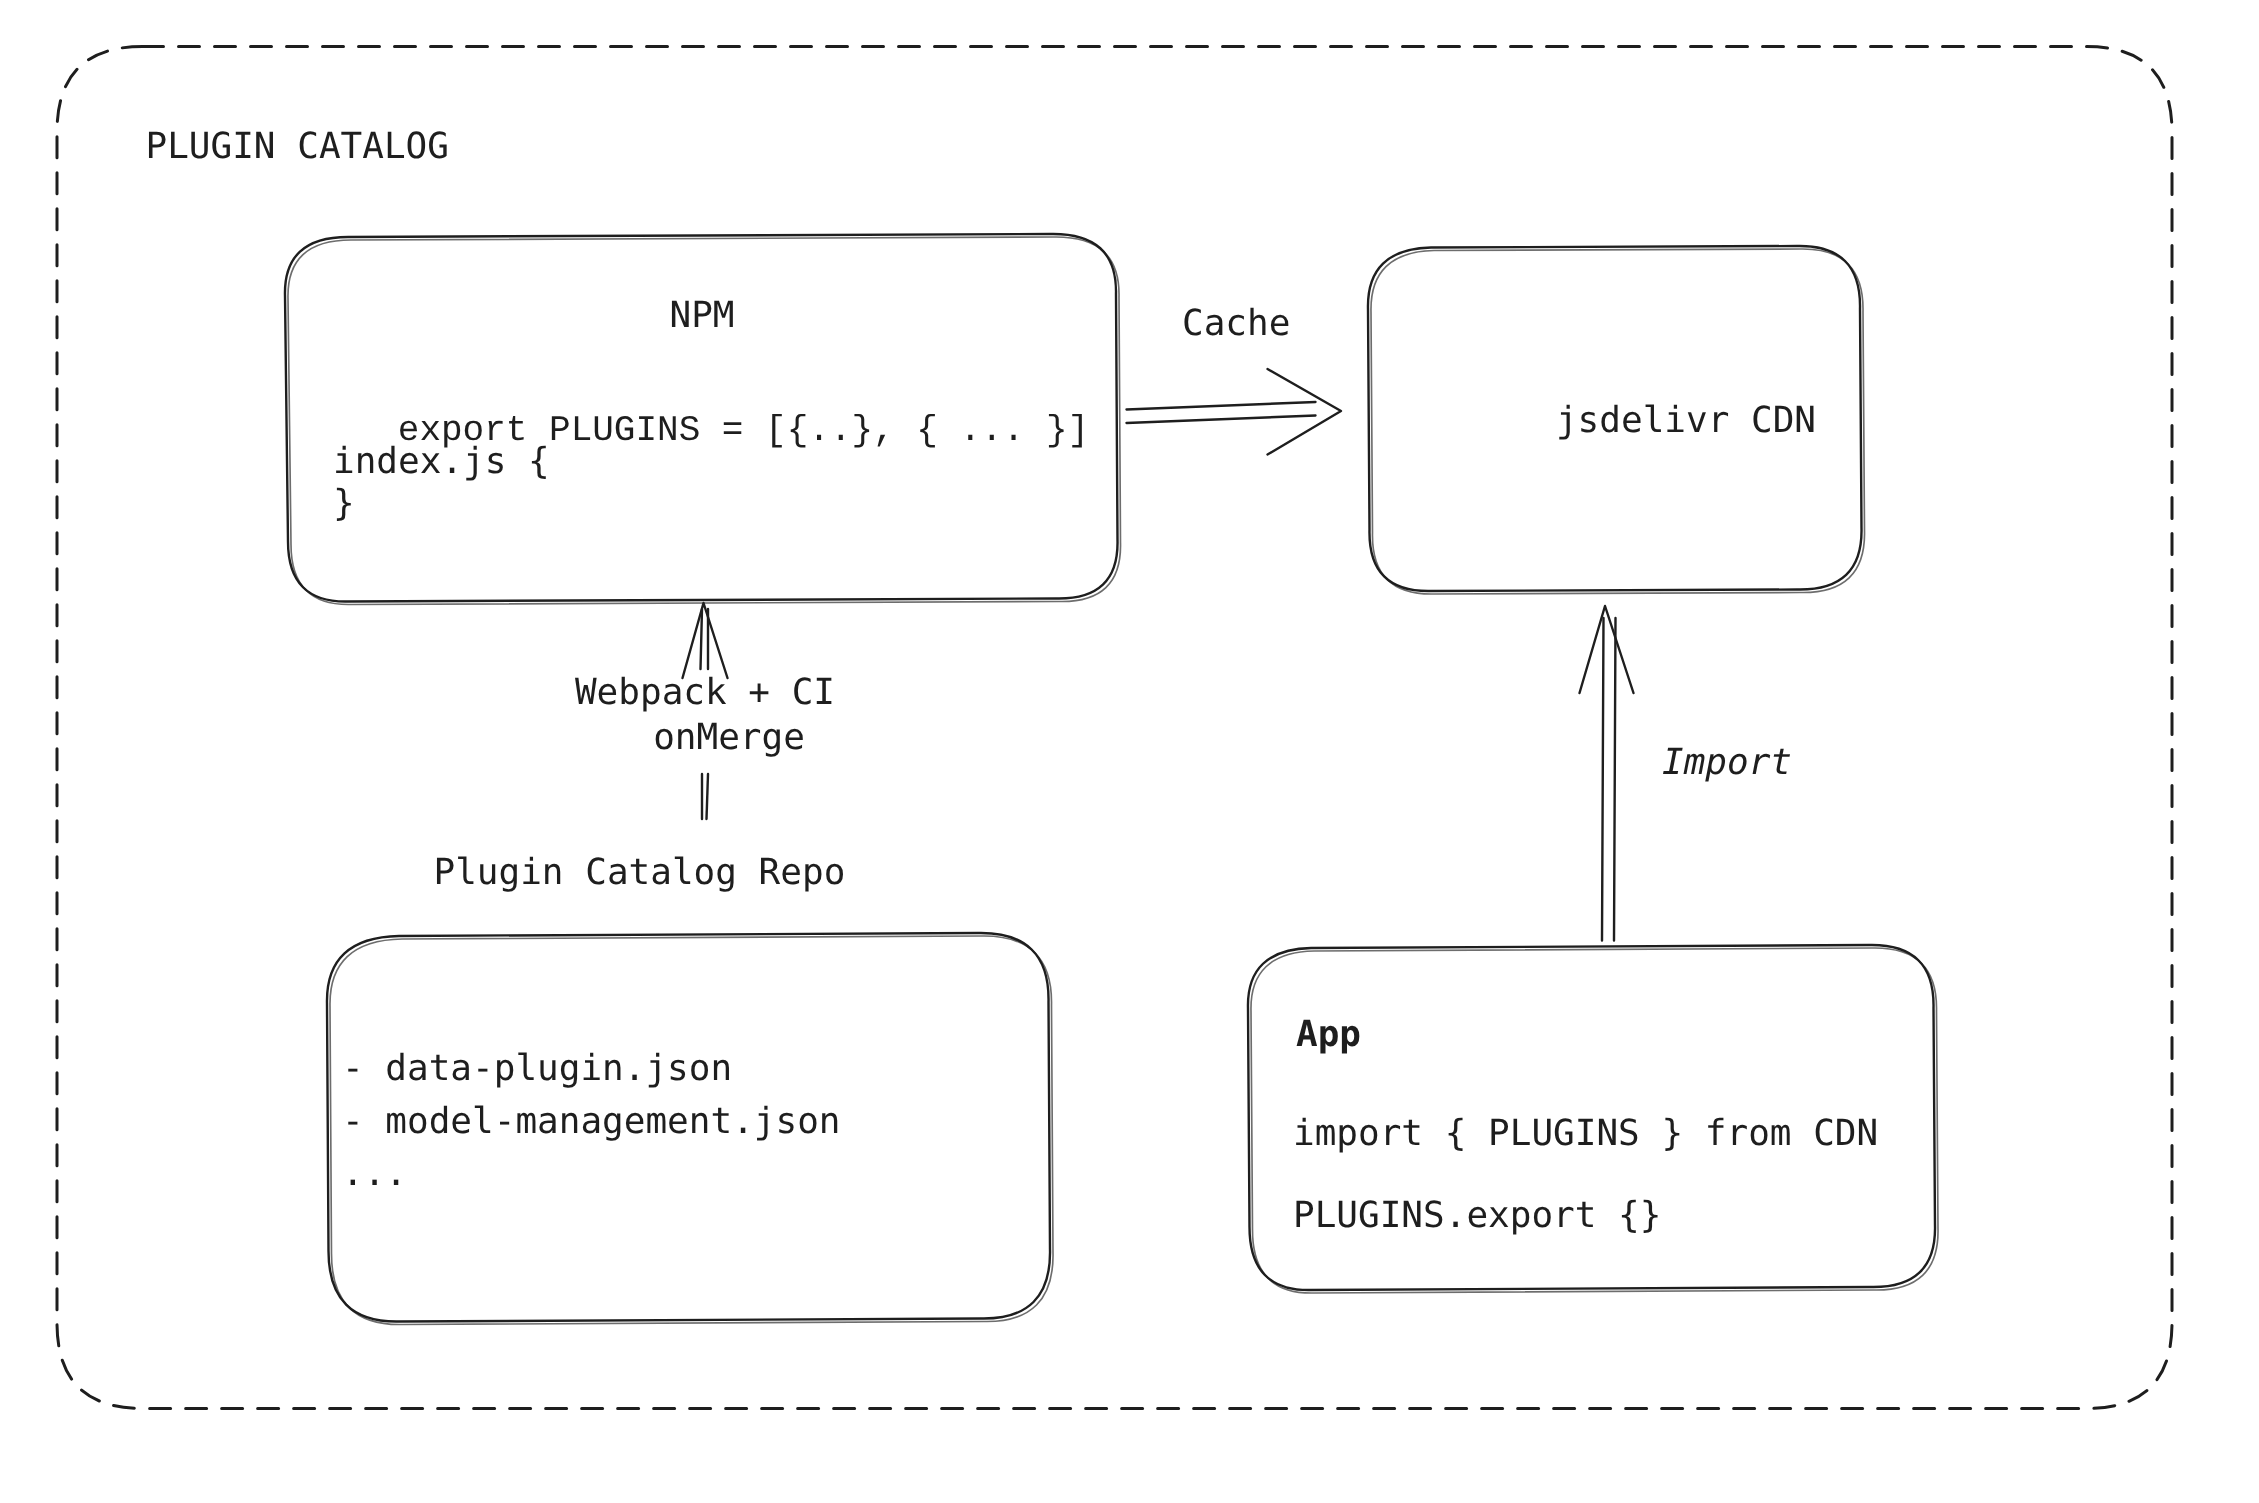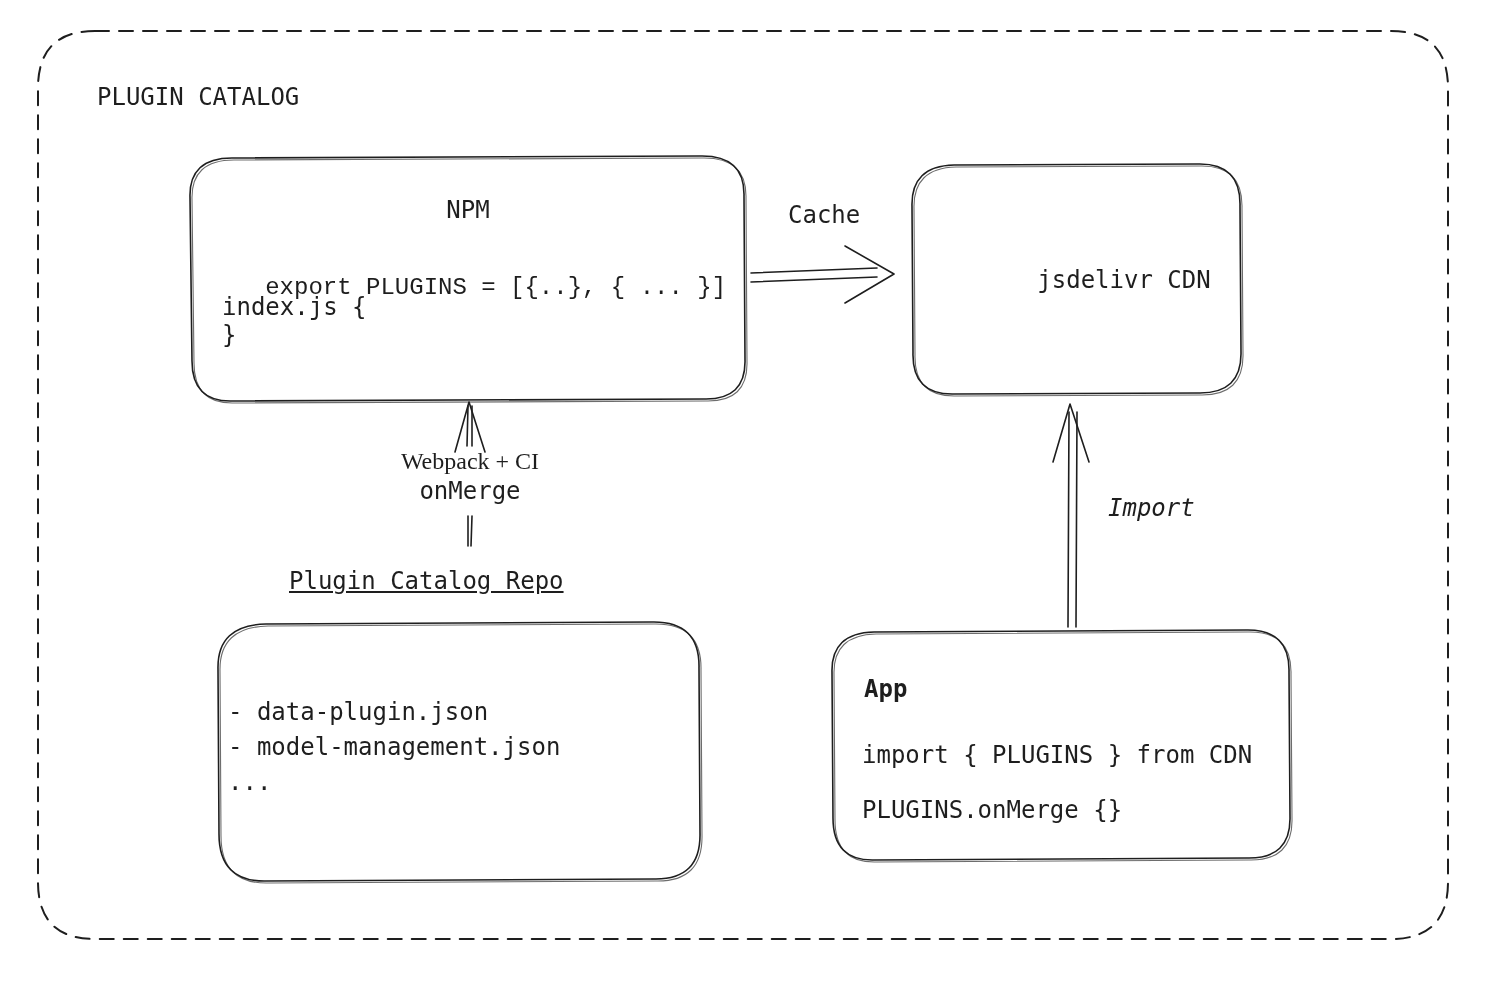--- a/index.html
+++ b/index.html
@@ -104,27 +104,27 @@
 
   <div class="label" style="left:97px; top:82px;">PLUGIN CATALOG</div>
   <div class="label" style="left:222px; top:252px;margin-top:40px;">index.js {</div>
   <div class="label" style="left:222px; top:272px;font-family:Liberation Mono, monospace;">   export PLUGINS = [{..}, { ... }]</div>
   <div class="label" style="left:222px; top:320px;">}</div>
 
   <div class="label center" style="left:960px; top:265px; width:328px;">jsdelivr CDN</div>
 
   <div class="label" style="left:788px; top:200px;text-align:center;">Cache</div>
 
-  <div class="label center" style="left:320px; top:446px; width:300px;font-family:Liberation Serif, serif;">Webpack + CI</div>
-  <div class="label center" style="left:320px; top:476px; width:300px;">onMerge</div>
+  <div class="label center" style="left:320px; top:446px; width:300px;">Webpack + CI</div>
+  <div class="label center" style="left:336px; top:476px; width:300px;">onMerge</div>
 
-  <div class="label" style="left:289px; top:566px;text-decoration:underline;">Plugin Catalog Repo</div>
+  <div class="label" style="left:289px; top:566px;">Plugin Catalog Repo</div>
   <div class="label" style="left:228px; top:697px;">- data-plugin.json</div>
   <div class="label" style="left:228px; top:732px;">- model-management.json</div>
   <div class="label" style="left:228px; top:767px;">...</div>
 
   <div class="label" style="left:864px; top:674px;font-weight:bold;">App</div>
   <div class="label" style="left:862px; top:740px;">import { PLUGINS } from CDN</div>
-  <div class="label" style="left:862px; top:795px;">PLUGINS.onMerge {}</div>
+  <div class="label" style="left:862px; top:795px;">PLUGINS.export {}</div>
 
   <div class="label" style="left:1108px; top:493px;font-style:italic;">Import</div>
 
 </div>
 
 </body></html>

